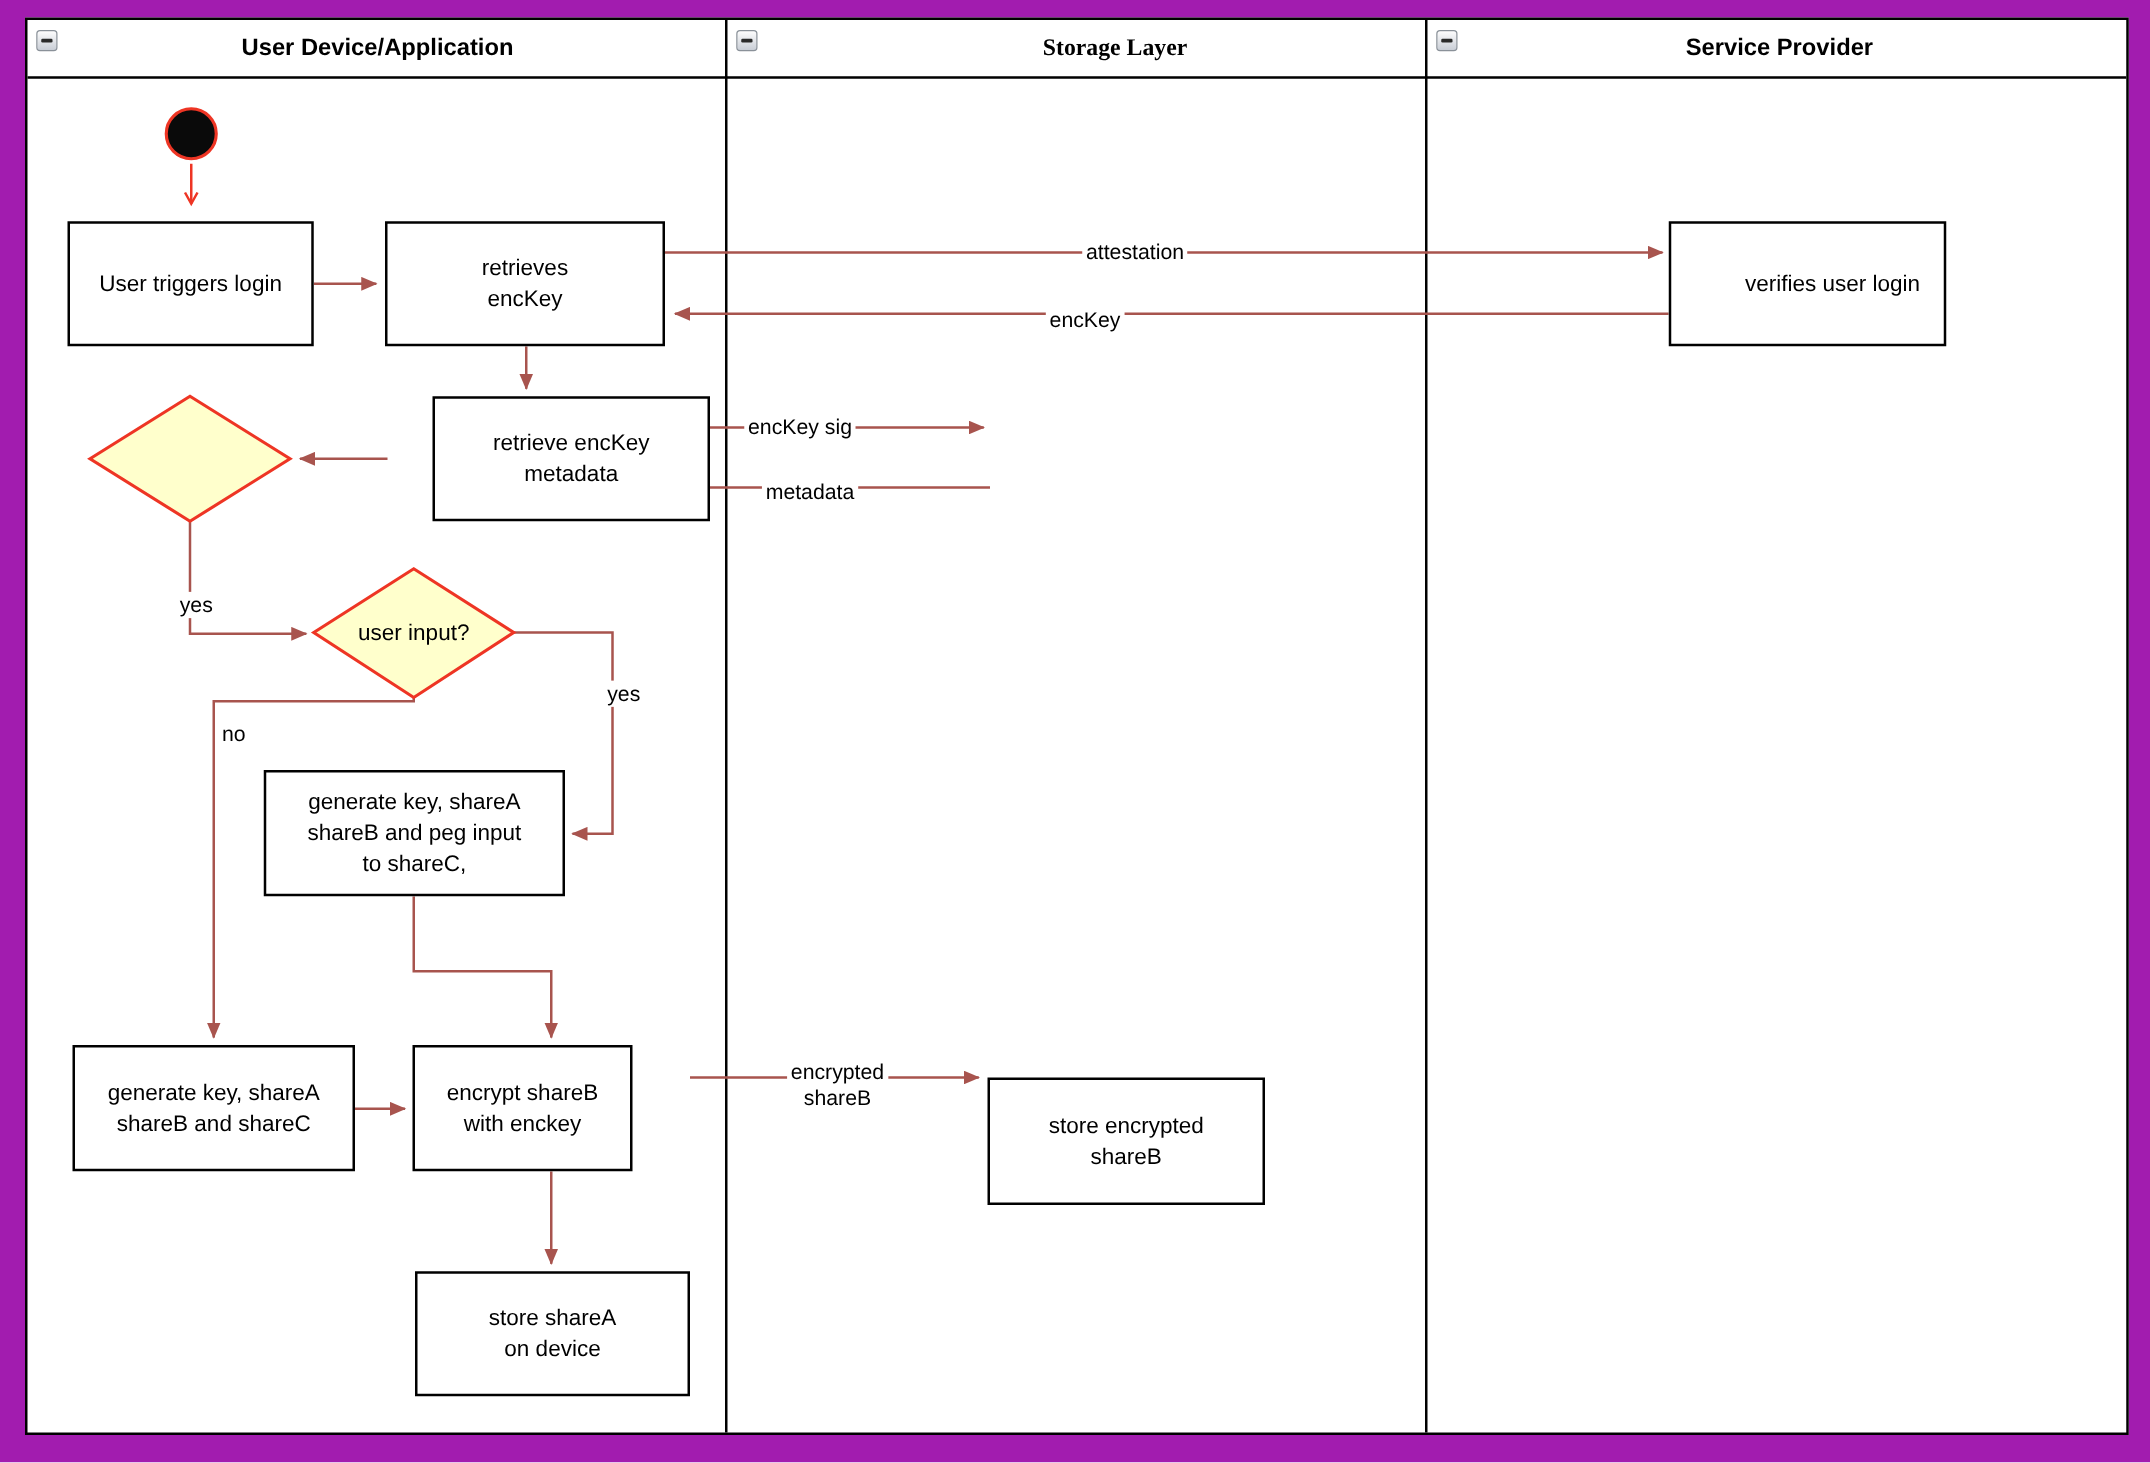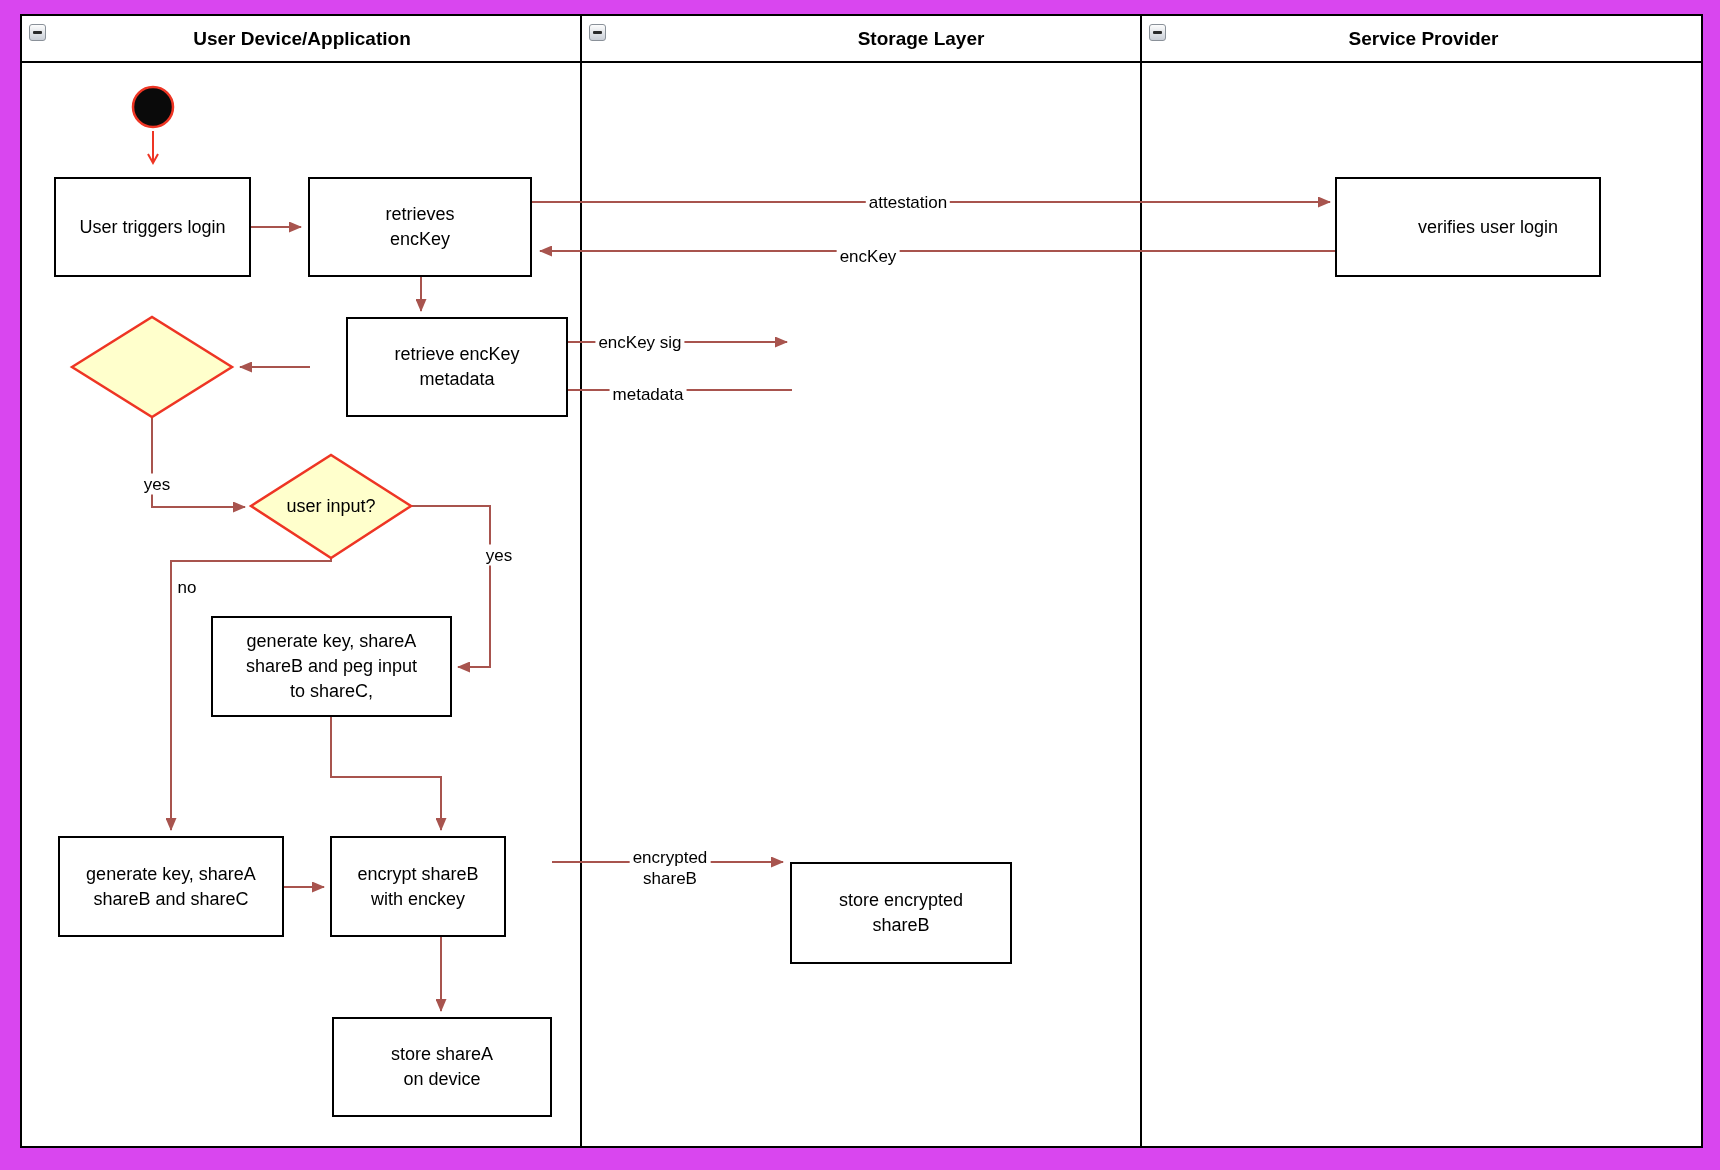--- a/index.html
+++ b/index.html
@@ -1,16 +1,16 @@
 <!DOCTYPE html>
 <html style="--flow-arrow: #a8544e; --start-red: #ee3524; --diamond-fill: #ffffcc; --diamond-stroke: #ee3524; --box-stroke: #000000; --lane-border: #000000;"><head>
 <meta charset="utf-8">
 <style>
   html,body{margin:0;padding:0;background:#ffffff;}
-  .stage{position:relative;width:1720px;height:1170px;background:#d946ef;
+  .stage{position:relative;width:1720px;height:1170px;background:#a21caf;
          font-family:"Liberation Sans",sans-serif;color:#000;overflow:hidden;}
   
   .pool{position:absolute;left:20px;top:14px;width:1683px;height:1134px;
         border:2px solid #000;box-sizing:border-box;background:#fff;}
   .pool-header-line{position:absolute;left:0;top:45px;width:100%;height:2px;background:#000;}
   .lane-divider{position:absolute;top:0;width:2px;height:100%;background:#000;}
   .lane-title{position:absolute;top:0;height:45px;display:flex;align-items:center;justify-content:center;
               font-size:19px;font-weight:bold;}
   .collapse-btn{position:absolute;top:8px;width:17px;height:17px;box-sizing:border-box;
                 border:1px solid #8a9199;border-radius:3px;
@@ -38,21 +38,21 @@
 <body>
 
 <div class="stage">
 
   <div class="pool">
     <div class="pool-header-line"></div>
     <div class="lane-divider" style="left:558px;"></div>
     <div class="lane-divider" style="left:1118px;"></div>
 
     <div class="lane-title" style="left:0;width:560px;">User Device/Application</div>
-    <div class="lane-title" style="left:589px;width:620px;">Storage Layer</div>
+    <div class="lane-title" style="left:560px;width:620px;font-family:Liberation Serif, serif;">Storage Layer</div>
     <div class="lane-title" style="left:1120px;width:563px;">Service Provider</div>
 
     <button class="collapse-btn" style="left:7px;">
       <span class="minus-bar"></span>
     </button>
     <button class="collapse-btn" style="left:567px;">
       <span class="minus-bar"></span>
     </button>
     <button class="collapse-btn" style="left:1127px;">
       <span class="minus-bar"></span>
@@ -93,21 +93,21 @@
 
   <div class="node" style="left:54px;top:177px;width:197px;height:100px;">
     <div class="node-label nowrap">User triggers login</div>
   </div>
 
   <div class="node" style="left:308px;top:177px;width:224px;height:100px;">
     <div class="node-label">retrieves
 encKey</div>
   </div>
 
-  <div class="node" style="left:1335px;top:177px;width:266px;height:100px;padding-left:40px;">
+  <div class="node" style="left:1335px;top:177px;width:222px;height:100px;padding-left:40px;">
     <div class="node-label nowrap">verifies user login</div>
   </div>
 
   <div class="node" style="left:310px;top:317px;width:222px;height:100px;margin-left:36px;">
     <div class="node-label">retrieve encKey
 metadata</div>
   </div>
 
 
   <div class="node" style="left:211px;top:616px;width:241px;height:101px;">

